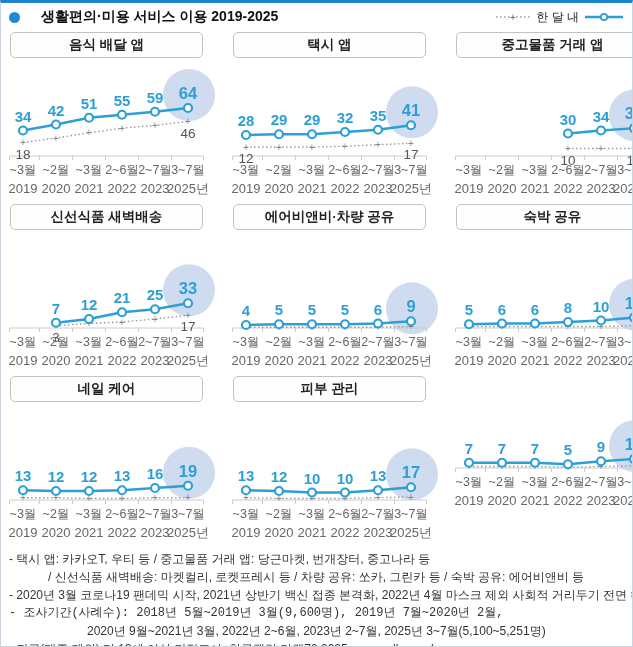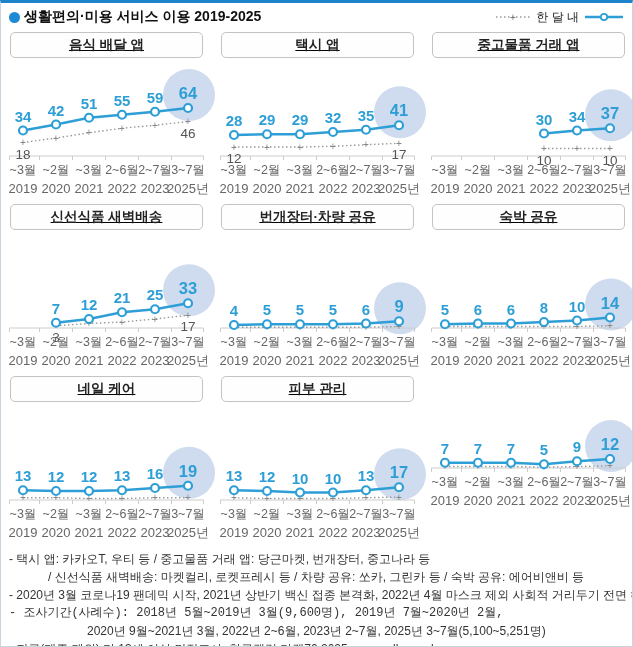--- a/index.html
+++ b/index.html
@@ -4,25 +4,25 @@
 <style>
   html,body{margin:0;padding:0;}
   body{
     width:633px;height:647px;box-sizing:border-box;
     background:#fff;
     border:1px solid #c9d4de;border-top:3px solid #1d84cb;
     font-family:"Liberation Sans",sans-serif;
     overflow:hidden;
   }
   .header{display:flex;justify-content:space-between;align-items:center;padding:5px 8px 1px 8px;}
-  .page-title{display:flex;align-items:center;gap:4px;font-weight:bold;font-size:14px;color:#111;}
+  .page-title{display:flex;align-items:center;gap:21px;font-weight:bold;font-size:14px;color:#111;}
   .bullet{width:11px;height:11px;border-radius:50%;background:#1d8ad5;display:inline-block;}
   .legend{display:flex;align-items:center;gap:5px;font-size:12px;color:#222;white-space:nowrap;}
   .legend .swatch{display:inline-block;}
-  .grid{display:grid;grid-template-columns:repeat(3,195px);column-gap:16px;padding:1px 8px 0 8px;text-decoration:underline;}
+  .grid{display:grid;grid-template-columns:repeat(3,195px);column-gap:28px;padding:1px 8px 0 8px;}
   .cell{overflow:visible;}
   .chart-title{
     border:1px solid #c3c3c3;border-radius:5px;background:#fefefe;
     text-align:center;font-weight:bold;font-size:13.5px;color:#222;
     padding:3px 0;margin:4px 1px 2px 1px;
   }
   svg.plot{display:block;overflow:visible;}
   .footnotes{padding:6px 0 0 8px;font-size:12px;color:#333;}
   .fn{line-height:18px;white-space:nowrap;}
 </style>
@@ -222,21 +222,21 @@
         <text x="179" y="114" text-anchor="middle" font-size="12.5" fill="#666666" font-family="&quot;Liberation Sans&quot;,sans-serif" font-weight="normal">3~7월</text>
         <text x="14" y="133" text-anchor="middle" font-size="13" fill="#666666" font-family="&quot;Liberation Sans&quot;,sans-serif" font-weight="normal">2019</text>
         <text x="47" y="133" text-anchor="middle" font-size="13" fill="#666666" font-family="&quot;Liberation Sans&quot;,sans-serif" font-weight="normal">2020</text>
         <text x="80" y="133" text-anchor="middle" font-size="13" fill="#666666" font-family="&quot;Liberation Sans&quot;,sans-serif" font-weight="normal">2021</text>
         <text x="113" y="133" text-anchor="middle" font-size="13" fill="#666666" font-family="&quot;Liberation Sans&quot;,sans-serif" font-weight="normal">2022</text>
         <text x="146" y="133" text-anchor="middle" font-size="13" fill="#666666" font-family="&quot;Liberation Sans&quot;,sans-serif" font-weight="normal">2023</text>
         <text x="179" y="133" text-anchor="middle" font-size="13" fill="#666666" font-family="&quot;Liberation Sans&quot;,sans-serif" font-weight="normal">2025년</text>
       </svg>
     </div>
     <div class="cell">
-      <div class="chart-title">번개장터·차량 공유</div>
+      <div class="chart-title">에어비앤비·차량 공유</div>
       <svg class="plot" width="195" height="140" viewBox="0 0 195 140">
         <circle cx="180" cy="76.25" r="26" fill="#cfdbee"></circle>
         <line x1="0.5" y1="96" x2="194.5" y2="96" stroke="#cccccc" stroke-width="1"></line>
         <line x1="0.5" y1="96" x2="0.5" y2="100" stroke="#cccccc" stroke-width="1"></line>
         <line x1="30.5" y1="96" x2="30.5" y2="100" stroke="#cccccc" stroke-width="1"></line>
         <line x1="63.5" y1="96" x2="63.5" y2="100" stroke="#cccccc" stroke-width="1"></line>
         <line x1="96.5" y1="96" x2="96.5" y2="100" stroke="#cccccc" stroke-width="1"></line>
         <line x1="129.5" y1="96" x2="129.5" y2="100" stroke="#cccccc" stroke-width="1"></line>
         <line x1="162.5" y1="96" x2="162.5" y2="100" stroke="#cccccc" stroke-width="1"></line>
         <line x1="194.5" y1="96" x2="194.5" y2="100" stroke="#cccccc" stroke-width="1"></line>

